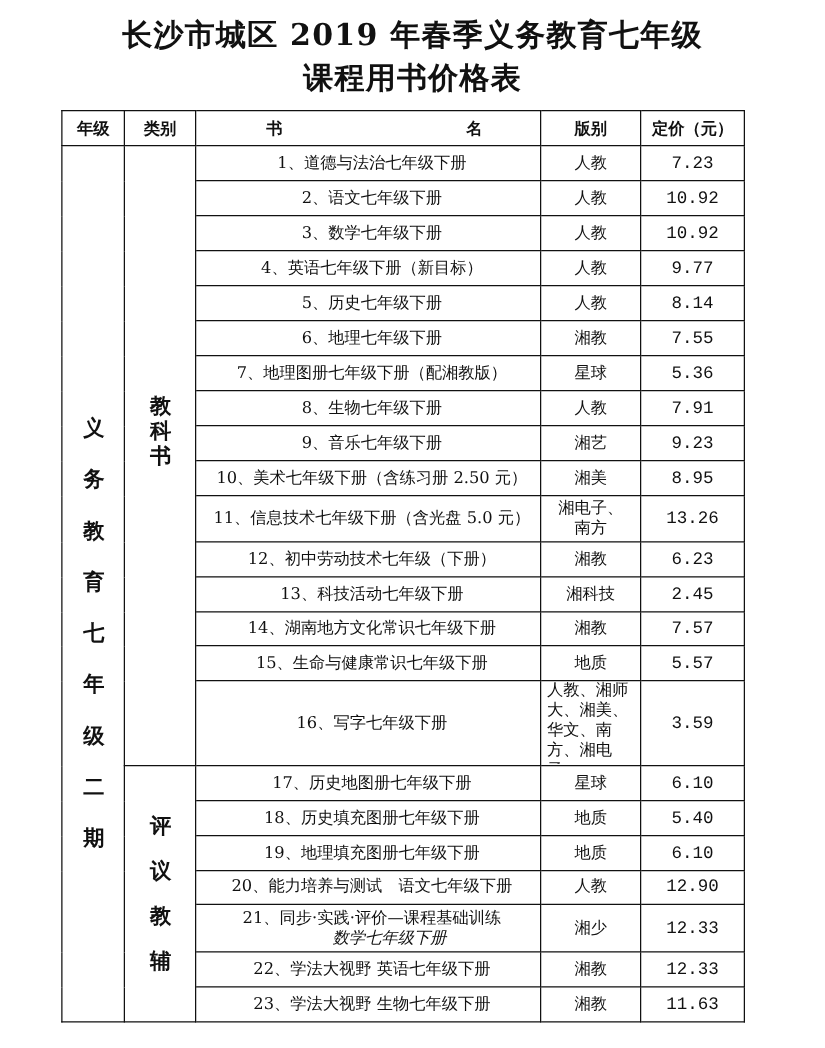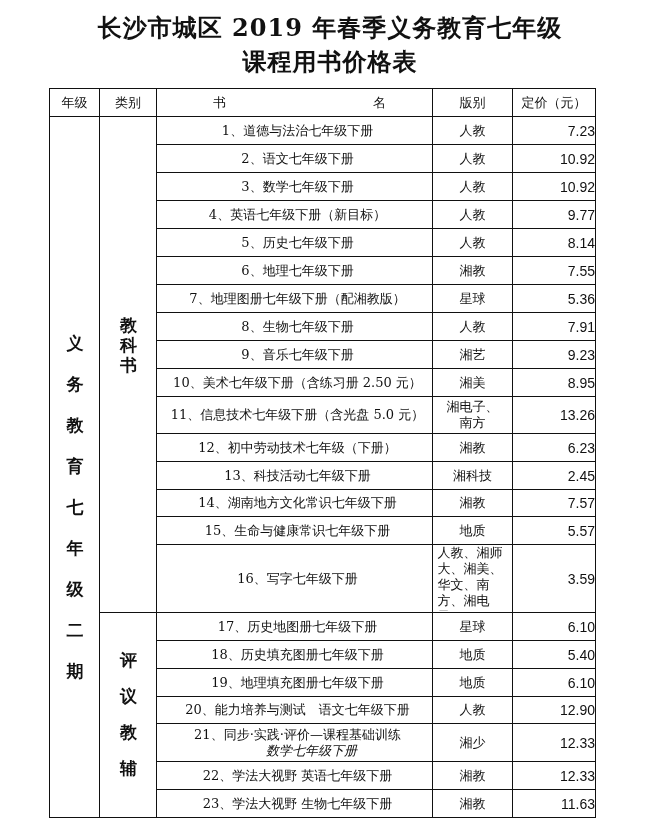--- a/index.html
+++ b/index.html
@@ -5,24 +5,24 @@
   html, body { margin: 0; padding: 0; background: #ffffff; }
   body { width: 660px; height: 838px; position: relative; overflow: hidden;
          font-family: "DejaVu Serif", "Liberation Serif", serif; color: #111; }
   .title { position: absolute; left: 0; width: 660px; text-align: center;
            font-weight: bold; font-size: 24px; letter-spacing: 1px; color: #111; }
   .title.l1 { top: 12px; }
   .title.l2 { top: 46px; }
   table { position: absolute; left: 49px; top: 88px; border-collapse: collapse;
           table-layout: fixed; width: 546px; }
   td, th { border: 1px solid #111; padding: 0; font-size: 13px; font-weight: normal; }
-  th { height: 27px; font-weight: normal; text-align: center; }
+  th { height: 27px; font-weight: bold; text-align: center; }
   td.book { text-align: center; padding-left: 6px; white-space: nowrap; line-height: 16px; }
   td.pub { text-align: center; line-height: 16px; font-size: 13px; }
-  td.price { text-align: right; font-family: Liberation Sans, sans-serif; font-size: 14px; margin-top: 32px; }
+  td.price { text-align: center; font-family: Liberation Mono, monospace; font-size: 14px; margin-top: 32px; }
   td.grade, td.cat { text-align: center; vertical-align: middle; font-weight: bold; }
   .vert { display: inline-block; width: 16px; line-height: 20px; word-break: break-all;
           font-weight: bold; font-size: 17px; }
   .vert.wide { line-height: 41px; }
   .vert.cat2 { line-height: 36px; font-family: Liberation Serif, serif; }
   .indent { padding-left: 28px; display: block; font-style: italic; }
 </style>
 </head>
 <body>
 

